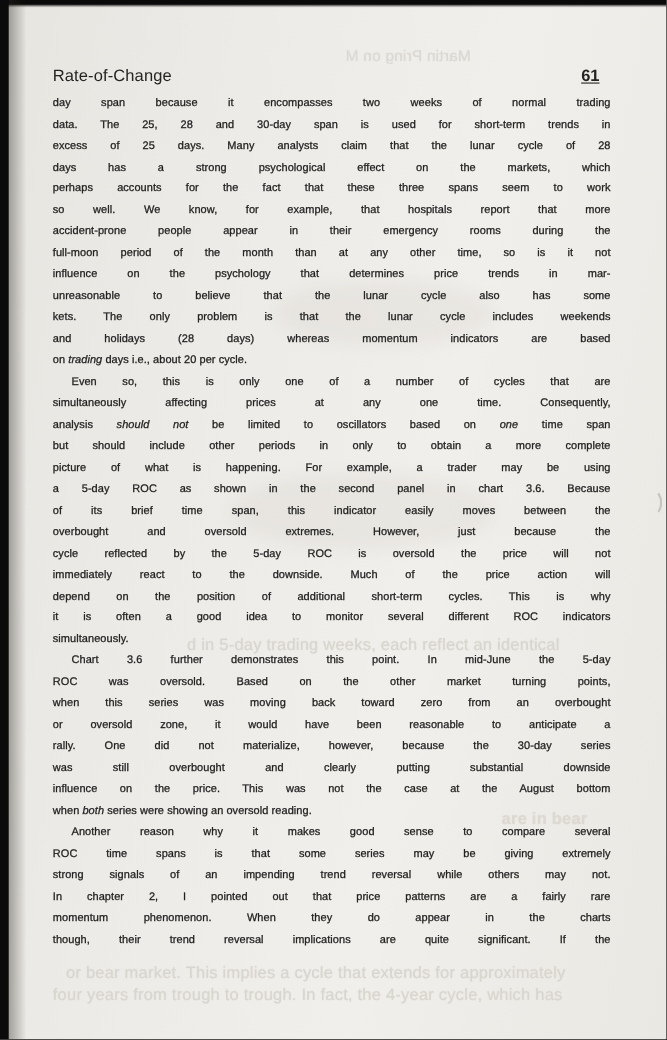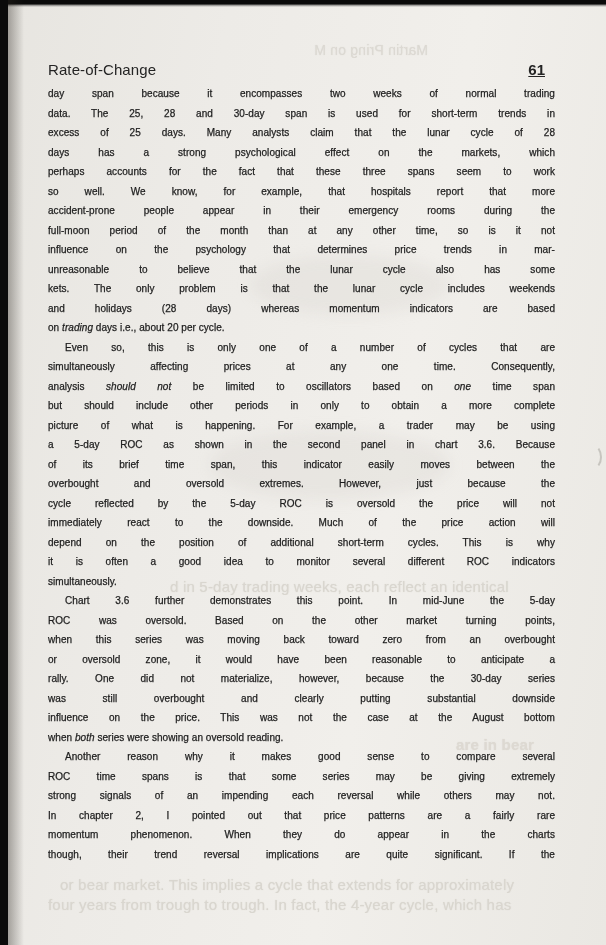--- a/index.html
+++ b/index.html
@@ -112,21 +112,21 @@
         <div class="line j ind"><span>Chart 3.6 further demonstrates this point. In mid-June the 5-day</span></div>
         <div class="line j"><span>ROC was oversold. Based on the other market turning points,</span></div>
         <div class="line j"><span>when this series was moving back toward zero from an overbought</span></div>
         <div class="line j"><span>or oversold zone, it would have been reasonable to anticipate a</span></div>
         <div class="line j"><span>rally. One did not materialize, however, because the 30-day series</span></div>
         <div class="line j"><span>was still overbought and clearly putting substantial downside</span></div>
         <div class="line j"><span>influence on the price. This was not the case at the August bottom</span></div>
         <div class="line l"><span>when </span><span class="it">both</span><span> series were showing an oversold reading.</span></div>
         <div class="line j ind"><span>Another reason why it makes good sense to compare several</span></div>
         <div class="line j"><span>ROC time spans is that some series may be giving extremely</span></div>
-        <div class="line j"><span>strong signals of an impending each reversal while others may not.</span></div>
+        <div class="line j"><span>strong signals of an impending trend reversal while others may not.</span></div>
         <div class="line j"><span>In chapter 2, I pointed out that price patterns are a fairly rare</span></div>
         <div class="line j"><span>momentum phenomenon. When they do appear in the charts</span></div>
         <div class="line j"><span>though, their trend reversal implications are quite significant. If the</span></div>
       </div>
 
     <div class="bleed bleed-b1">or bear market. This implies a cycle that extends for approximately</div>
     <div class="bleed bleed-b2">four years from trough to trough. In fact, the 4-year cycle, which has</div>
 
     <div class="curl-mark"></div>
   </div>

